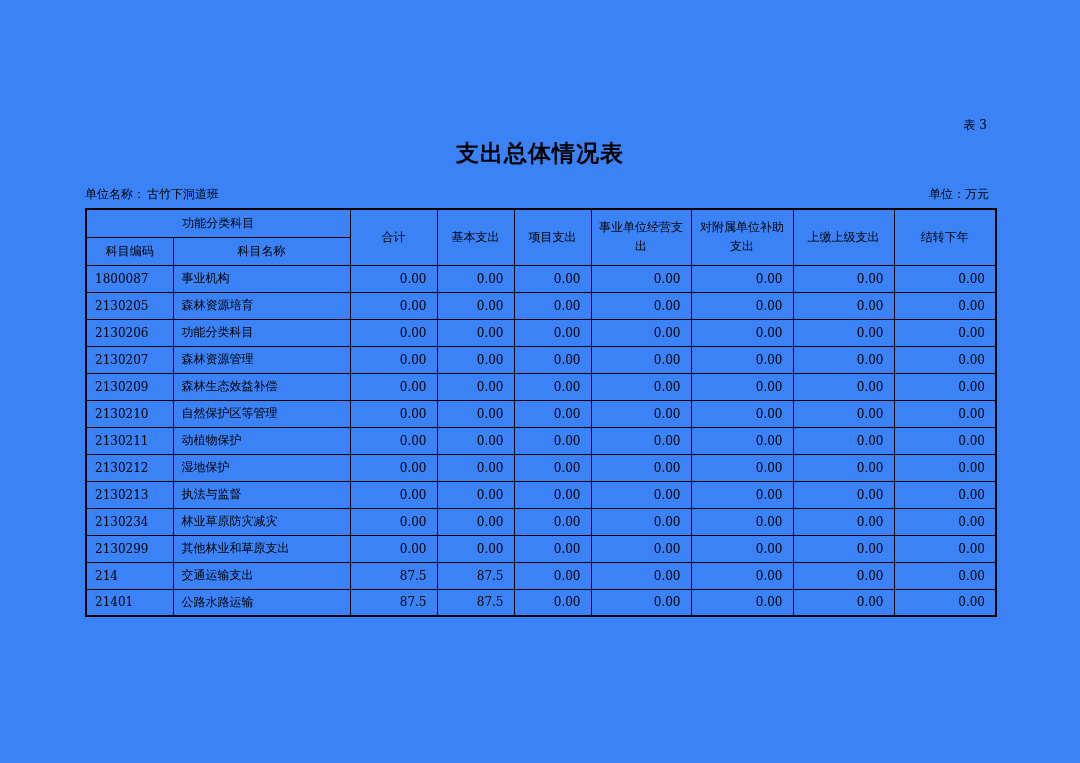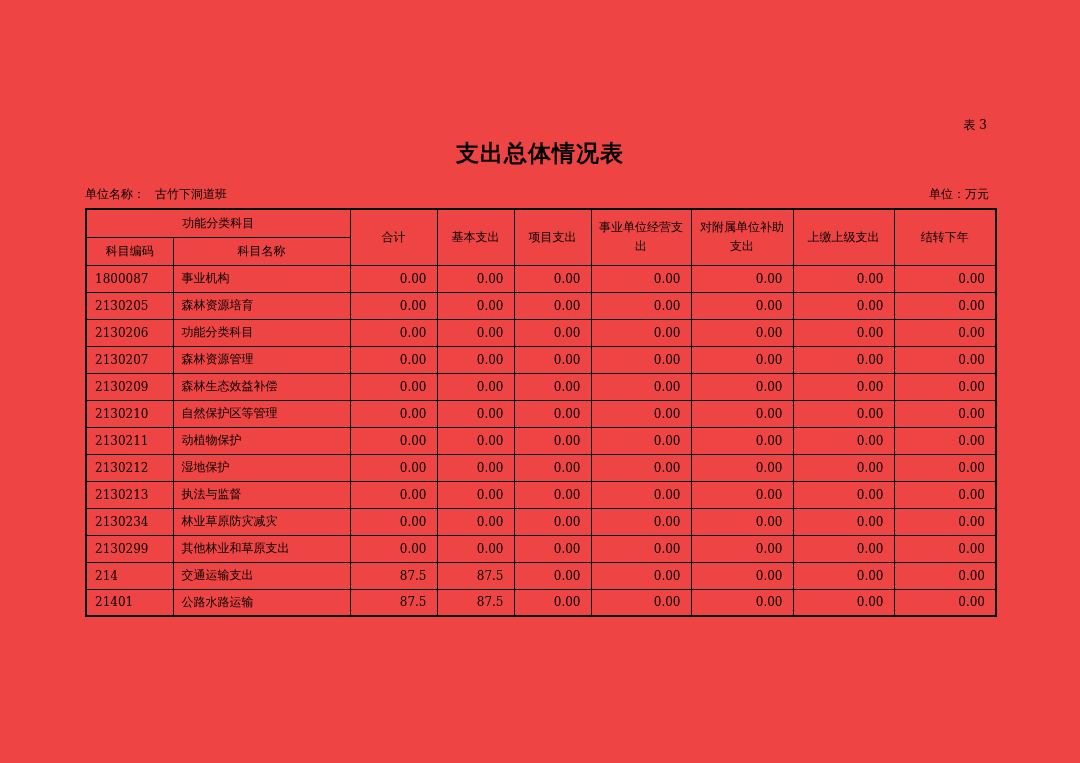--- a/index.html
+++ b/index.html
@@ -6,21 +6,21 @@
     margin: 0;
     padding: 0;
     background: #ffffff;
     color: #000000;
     font-family: "DejaVu Serif", "Liberation Serif", serif;
   }
   .page {
     position: relative;
     width: 1080px;
     height: 763px;
-    background: #ef4444;
+    background: #3b82f6;
     box-sizing: border-box;
     padding: 118px 85px 0 85px;
     overflow: hidden;
   }
   .table-tag {
     text-align: right;
     font-size: 12px;
     padding-right: 8px;
     height: 15px;
     line-height: 15px;
@@ -35,21 +35,21 @@
   }
   .meta-row {
     display: flex;
     justify-content: space-between;
     align-items: flex-end;
     margin-top: 22px;
     margin-bottom: 6px;
     font-size: 12px;
     line-height: 16px;
   }
-  .unit-name-value { margin-left: 10px; }
+  .unit-name-value { margin-left: 2px; }
   .unit-label { padding-right: 6px; }
   table.report {
     border-collapse: collapse;
     table-layout: fixed;
     width: 910px;
     border: 2px solid #000;
   }
   table.report th,
   table.report td {
     border: 1px solid #000;

